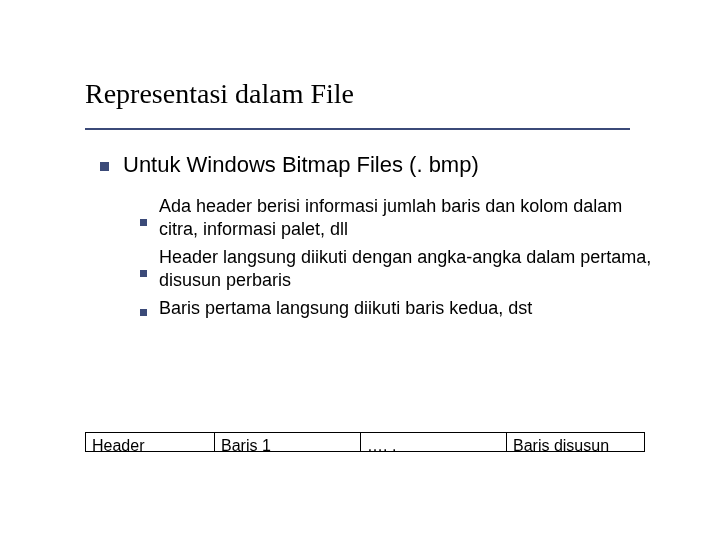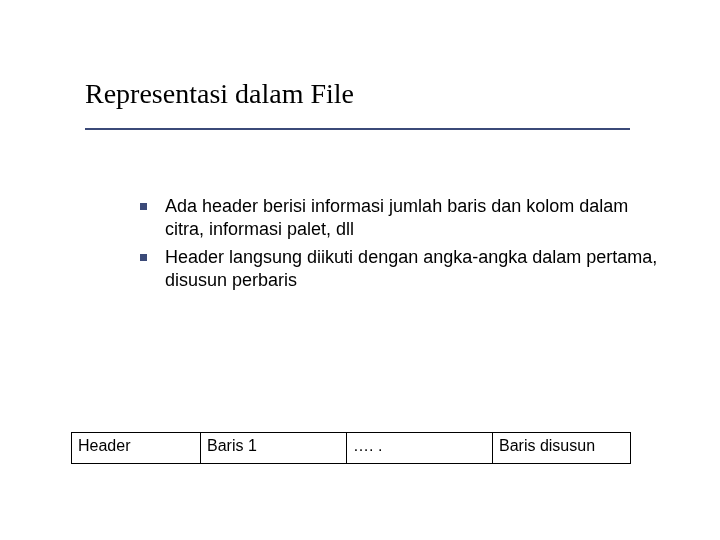--- a/index.html
+++ b/index.html
@@ -52,39 +52,39 @@
     flex: 0 0 auto;
   }
   .level2-wrap {
     position: absolute;
     left: 140px;
     top: 195px;
     width: 520px;
   }
   .level2 {
     display: flex;
-    align-items: flex-start;
-    gap: 18px;
+    align-items: center;
+    gap: 12px;
     font-size: 18px;
     line-height: 1.3;
     margin-bottom: 4px;
   }
   .bullet2 {
     width: 7px;
     height: 7px;
     background: #3b4a78;
     margin-top: 8px;
     flex: 0 0 auto;
   }
   .table-row {
     position: absolute;
-    left: 71px;
+    left: 85px;
     top: 432px;
     width: 560px;
-    height: 32px;
+    height: 20px;
     display: flex;
     justify-content: flex-end;
   }
   .cell {
     border: 1px solid #000;
     box-sizing: border-box;
     padding: 2px 6px;
     font-size: 16px;
     line-height: 22px;
     overflow: hidden;
@@ -99,29 +99,37 @@
   .c3 { width: 138px; }
 </style>
 </head>
 <body>
 
 <div class="slide">
 
   <div class="title">Representasi dalam File</div>
   <div class="title-underline"></div>
 
+  <div class="level1">
+    <div class="bullet1"></div>
+    <div>Untuk Windows Bitmap Files (. bmp)</div>
+  </div>
 
   <div class="level2-wrap">
     <div class="level2">
       <div class="bullet2"></div>
       <div>Ada header berisi informasi jumlah baris dan kolom dalam citra, informasi palet, dll</div>
     </div>
     <div class="level2">
       <div class="bullet2"></div>
       <div>Header langsung diikuti dengan angka-angka dalam pertama, disusun perbaris</div>
+    </div>
+    <div class="level2">
+      <div class="bullet2"></div>
+      <div>Baris pertama langsung diikuti baris kedua, dst</div>
     </div>
   </div>
 
   <div class="table-row">
     <div class="cell c0">Header</div>
     <div class="cell c1">Baris 1</div>
     <div class="cell c2">…. .</div>
     <div class="cell c3">Baris disusun</div>
   </div>
 

